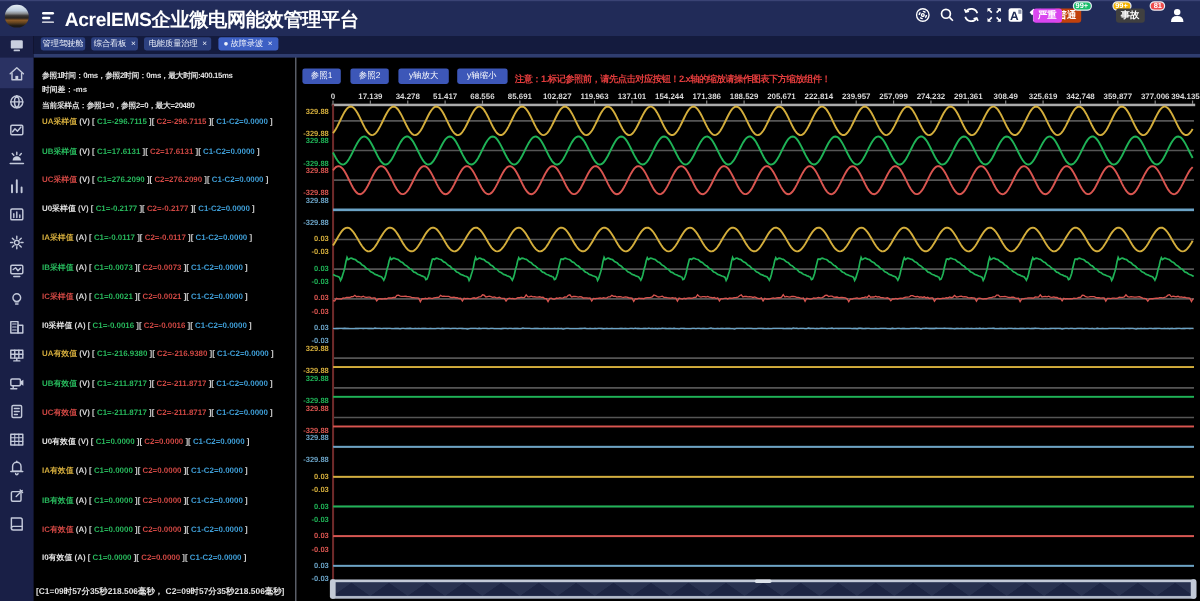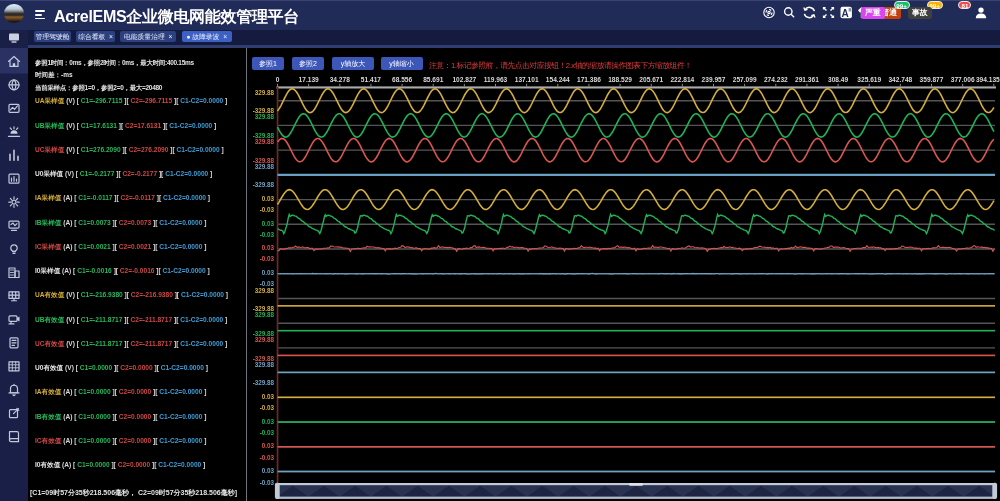--- a/index.html
+++ b/index.html
@@ -15,21 +15,21 @@
  font-size:6.8px;line-height:11.2px;text-align:center}
 #sidebar{position:absolute;left:0;top:30px;width:28px;height:471px;background:#191f46}
 #ppanel{position:absolute;left:28px;top:48px;width:218px;height:453px;background:#000}
 #pborder{position:absolute;left:245.6px;top:46px;width:1px;height:455px;background:#6f7480}
 .ptxt{position:absolute;left:7px;color:#e3e3e3;font-size:6.5px;font-weight:bold;white-space:nowrap}
 .prow{position:absolute;left:7px;font-size:6.6px;font-weight:bold;white-space:nowrap}
 .ly{color:#d2ab3c}.lg{color:#27b85c}.lr{color:#cf4743}.lw{color:#e3e3e3}
 .pw{color:#dadada}.pg{color:#27b85c}.pr{color:#cf4743}.pc{color:#3f9fd8}
 .btn{position:absolute;top:57.3px;height:13.2px;background:#3d57b8;border-radius:2px;color:#fff;
  font-size:7px;line-height:13.2px;text-align:center}
-#notice{position:absolute;left:429px;top:59.8px;font-size:7.8px;font-weight:normal;color:#e23c3c;white-space:nowrap;letter-spacing:-0.5px}
+#notice{position:absolute;left:429px;top:59.8px;font-size:7.8px;font-weight:bold;color:#e23c3c;white-space:nowrap;letter-spacing:-0.5px}
 .hbadge{position:absolute;top:7px;width:23.5px;height:11.5px;border-radius:2.5px;color:#fff;
  font-size:7.8px;line-height:11.8px;text-align:center;font-weight:bold}
 .pill{position:absolute;top:1.2px;height:8.2px;border-radius:4.5px;color:#fff;font-size:6.2px;
  line-height:7.8px;text-align:center;font-weight:bold;border:1px solid #e8ecf4}
 </style></head>
 <body>
 <div id="ppanel"></div>
 <div id="pborder"></div>
 
 <div class="ptxt" style="left:35px;top:58.5px;letter-spacing:-0.3px">参照1时间：0ms，参照2时间：0ms，最大时间:400.15ms</div>
@@ -277,14 +277,14 @@
     </g>
 <g transform="translate(226,12.5)">
       <circle cy="-2.4" r="2.7" fill="#fff"></circle>
       <path d="M-5.2,5.8 Q-5.2,0.9 0,0.9 Q5.2,0.9 5.2,5.8 Z" fill="#fff"></path>
     </g>
 </svg>
 <div class="hbadge" style="left:877.5px;background:#c2410c">普通</div>
 <div class="pill" style="left:893.5px;width:16px;background:#19be6b">99+</div>
 <div class="hbadge" style="left:861px;background:#d946ef">严重</div>
 <div class="pill" style="left:926.6px;width:16px;background:#f7b500">99+</div>
-<div class="hbadge" style="left:908px;background:#404040">事故</div>
+<div class="hbadge" style="left:930px;background:#404040">事故</div>
 <div class="pill" style="left:958.4px;width:13px;background:#ee4b4b">81</div>
 
 </body></html>

